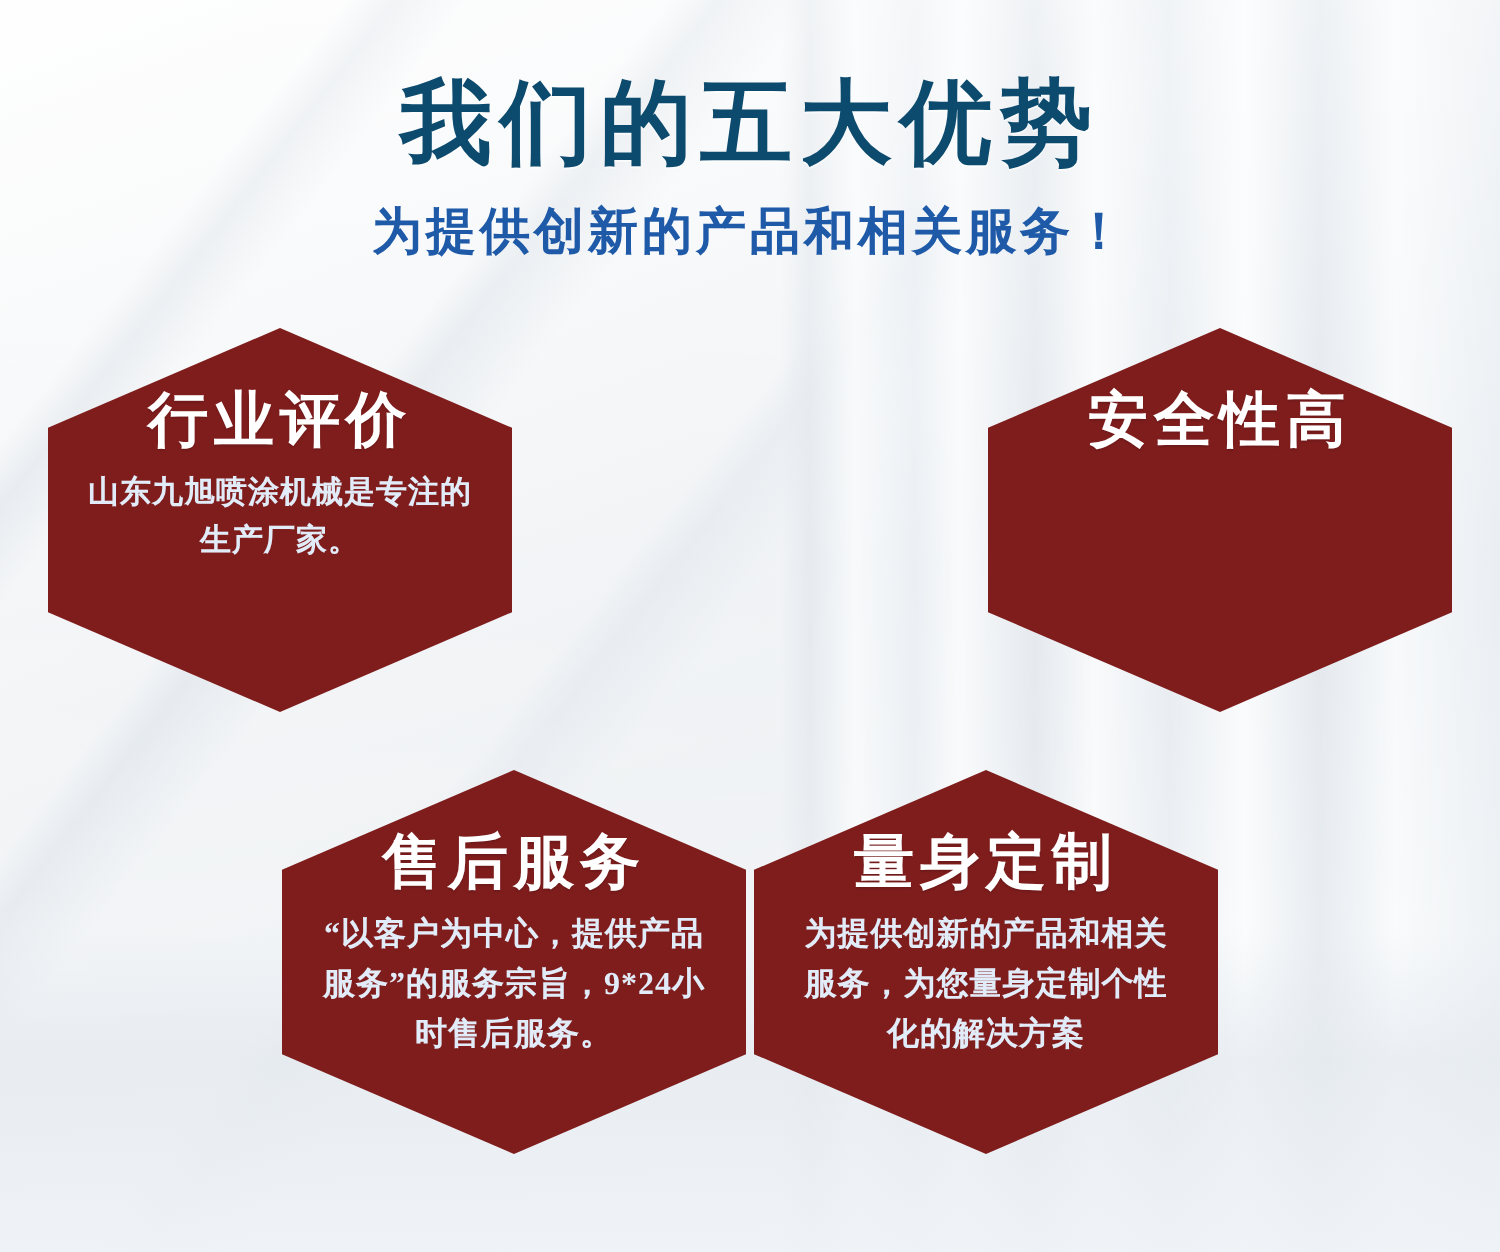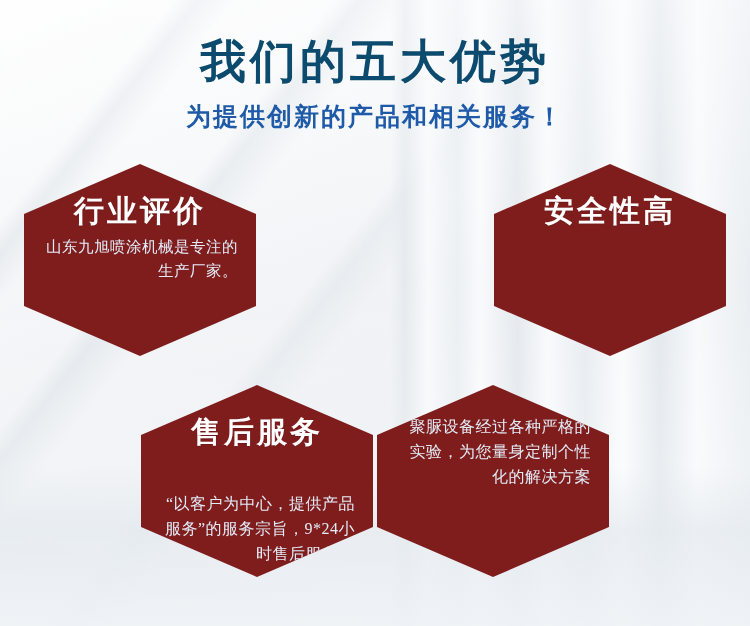--- a/index.html
+++ b/index.html
@@ -124,32 +124,33 @@
     white-space: nowrap;
     margin-bottom: 8px;
     text-shadow: 0 1px 1px rgba(0,0,0,0.12);
   }
   .hex-body {
     font-family: "Liberation Serif", "DejaVu Serif", serif;
     font-size: 15.5px;
     line-height: 1.55;
     letter-spacing: 0.5px;
     color: #e2ecf8;
-    text-align: right;
+    text-align: center;
     width: 196px;
+    font-weight: bold;
   }
 
   
   .hex-r1 { top: 164px; }
   .hex-c1 { left: 24px; }
   .hex-c2 { left: 259px; }
   .hex-c3 { left: 494px; }
   
   .hex-r2 { top: 385px; }
-  .hex-c4 { left: 141px; gap: 36px; }
+  .hex-c4 { left: 141px; }
   .hex-c5 { left: 377px; }
 
   .hex-r2 .hex-body { font-size: 16px; }
 </style>
 </head>
 <body>
 
 <div class="poster">
 
   <div class="bg-photo"></div>
@@ -170,17 +171,18 @@
     <div class="hex hex-r1 hex-c3">
       <div class="hex-title">安全性高</div>
     </div>
 
     <div class="hex hex-r2 hex-c4">
       <div class="hex-title">售后服务</div>
       <div class="hex-body">“以客户为中心，提供产品服务”的服务宗旨，9*24小时售后服务。</div>
     </div>
 
     <div class="hex hex-r2 hex-c5">
-      <div class="hex-body">聚脲设备经过各种严格的实验，为您量身定制个性化的解决方案</div>
+      <div class="hex-title">量身定制</div>
+      <div class="hex-body">为提供创新的产品和相关服务，为您量身定制个性化的解决方案</div>
     </div>
 
   </div>
 </div>
 
 </body></html>

